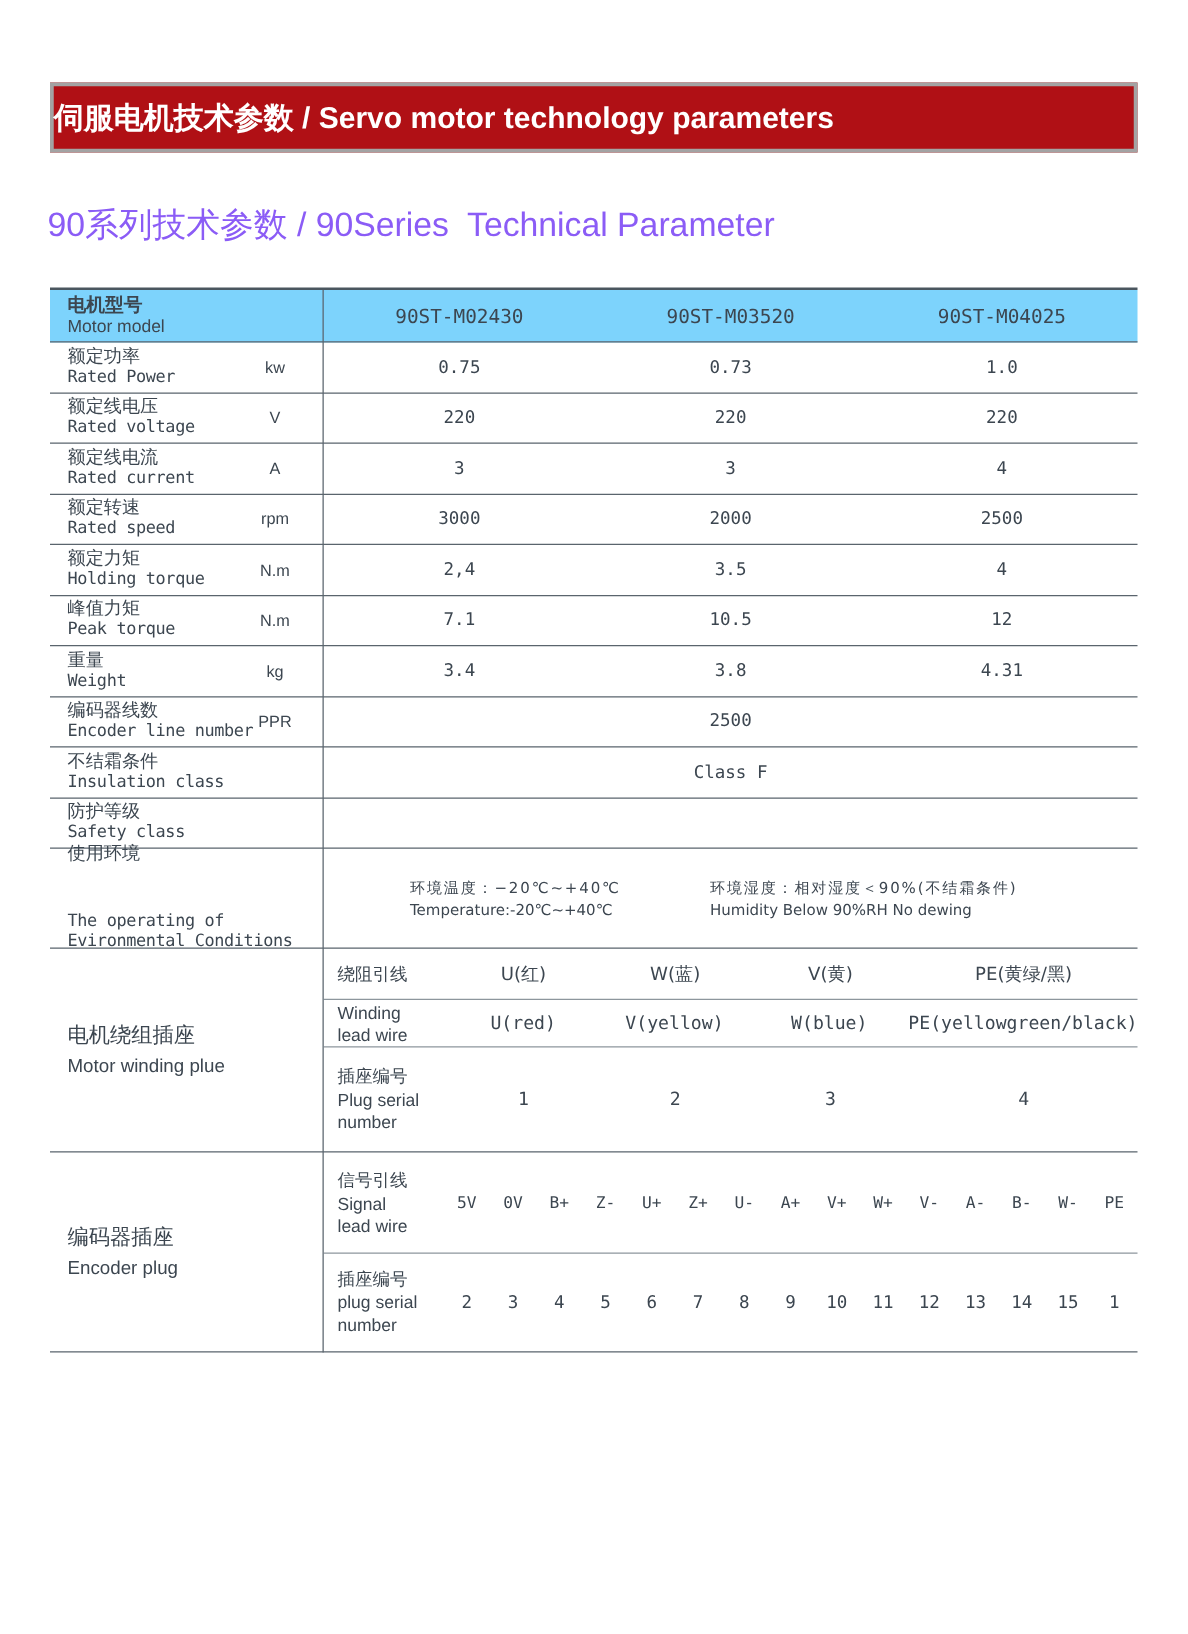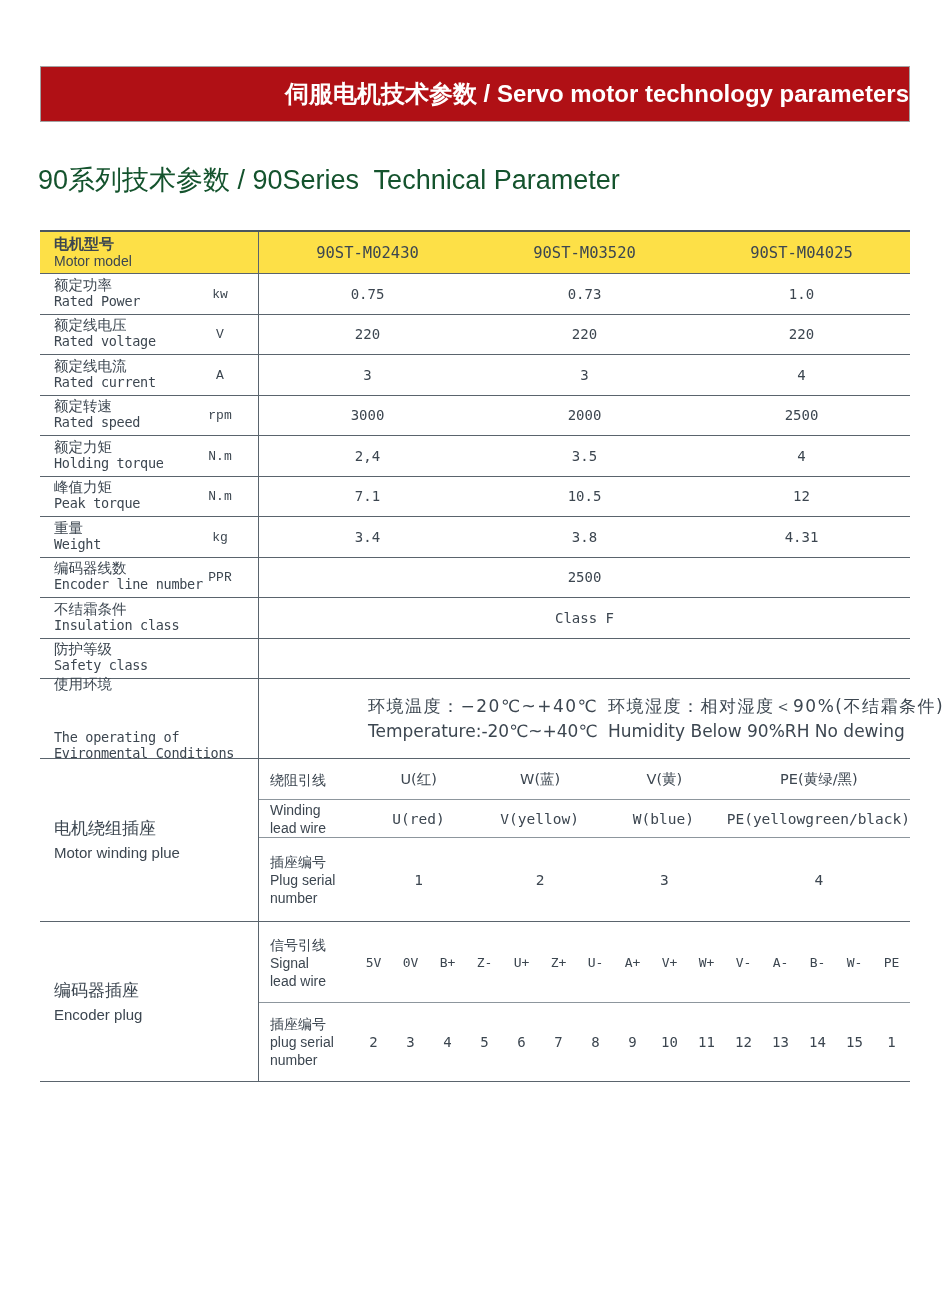--- a/index.html
+++ b/index.html
@@ -1,56 +1,56 @@
 <!DOCTYPE html>
 <html><head>
 <meta charset="utf-8">
 <style>
   html,body{margin:0;padding:0;background:#fff;}
   .page{position:relative;width:950px;height:1307px;background:#ffffff;overflow:hidden;
         font-family:"DejaVu Sans",sans-serif;color:#3c4650;}
 
   
   .banner{position:absolute;left:40px;top:66px;width:870px;height:56px;background:#b01015;
-          border:1px solid #a3a3a3;box-sizing:border-box;
-          display:flex;align-items:center;justify-content:flex-end;}
+          border:3px solid #a3a3a3;box-sizing:border-box;
+          display:flex;align-items:center;justify-content:flex-start;}
   .banner-text{color:#ffffff;font-size:24px;font-weight:bold;
                font-family:"Liberation Sans","DejaVu Sans",sans-serif;}
 
   
-  .sec-title{position:absolute;left:38px;top:162px;font-size:27px;color:#14532d;white-space:pre;
+  .sec-title{position:absolute;left:38px;top:162px;font-size:27px;color:#8b5cf6;white-space:pre;
              font-family:"Liberation Sans","DejaVu Sans",sans-serif;}
 
   
   .spec-table{position:absolute;left:40px;top:230px;width:870px;border-top:2px solid #4b565f;}
   .vdiv{position:absolute;left:218px;top:0;bottom:0;width:1px;background:#5a646d;z-index:5;}
 
   .row{position:relative;border-bottom:1px solid #5a646d;box-sizing:border-box;}
-  .row-header{height:42px;background:#fde047;}
+  .row-header{height:42px;background:#7dd3fc;}
   .row-spec{height:40.5px;}
 
   .lbl{position:absolute;left:14px;top:50%;transform:translateY(-50%);line-height:1.18;white-space:nowrap;}
   .lbl-zh{font-size:14.5px;}
   .lbl-en{font-size:13.5px;font-family:"DejaVu Sans Mono",monospace;letter-spacing:-0.3px;}
   .row-header .lbl-zh{font-size:15px;font-weight:600;}
   .row-header .lbl-en{font-family:"Liberation Sans","DejaVu Sans",sans-serif;font-size:14px;letter-spacing:0;}
 
   .unit{position:absolute;left:148px;width:64px;top:50%;transform:translateY(-50%);
-        text-align:center;font-size:13px;font-family:Liberation Mono, monospace;}
+        text-align:center;font-size:13px;font-family:Liberation Sans, sans-serif;}
 
   .vals{position:absolute;left:219px;right:0;top:0;bottom:0;display:flex;}
   .cell{flex:1;display:flex;align-items:center;justify-content:center;
         font-size:14px;font-family:"DejaVu Sans Mono",monospace;}
   .model-cell{font-size:15.5px;}
   .span-cell{flex:1;display:flex;align-items:center;justify-content:center;
              font-size:14px;font-family:"DejaVu Sans Mono",monospace;}
 
   
   .row-env{height:80px;}
-  .env-block{position:absolute;top:50%;transform:translateY(-50%);line-height:1.5;font-size:17px;white-space:nowrap;margin-left:40px;}
+  .env-block{position:absolute;top:50%;transform:translateY(-50%);line-height:1.5;font-size:12px;white-space:nowrap;}
   .env-zh{letter-spacing:1.5px;}
   .env-en{letter-spacing:0;}
   .env-temp{left:288px;}
   .env-hum{left:528px;}
 
   
   .section{position:relative;border-bottom:1px solid #5a646d;box-sizing:border-box;}
   .sub-row{position:relative;box-sizing:border-box;}
   .subline{position:absolute;left:219px;right:0;bottom:0;height:1px;background:#8d969d;}
   .wrow1{height:41px;}

